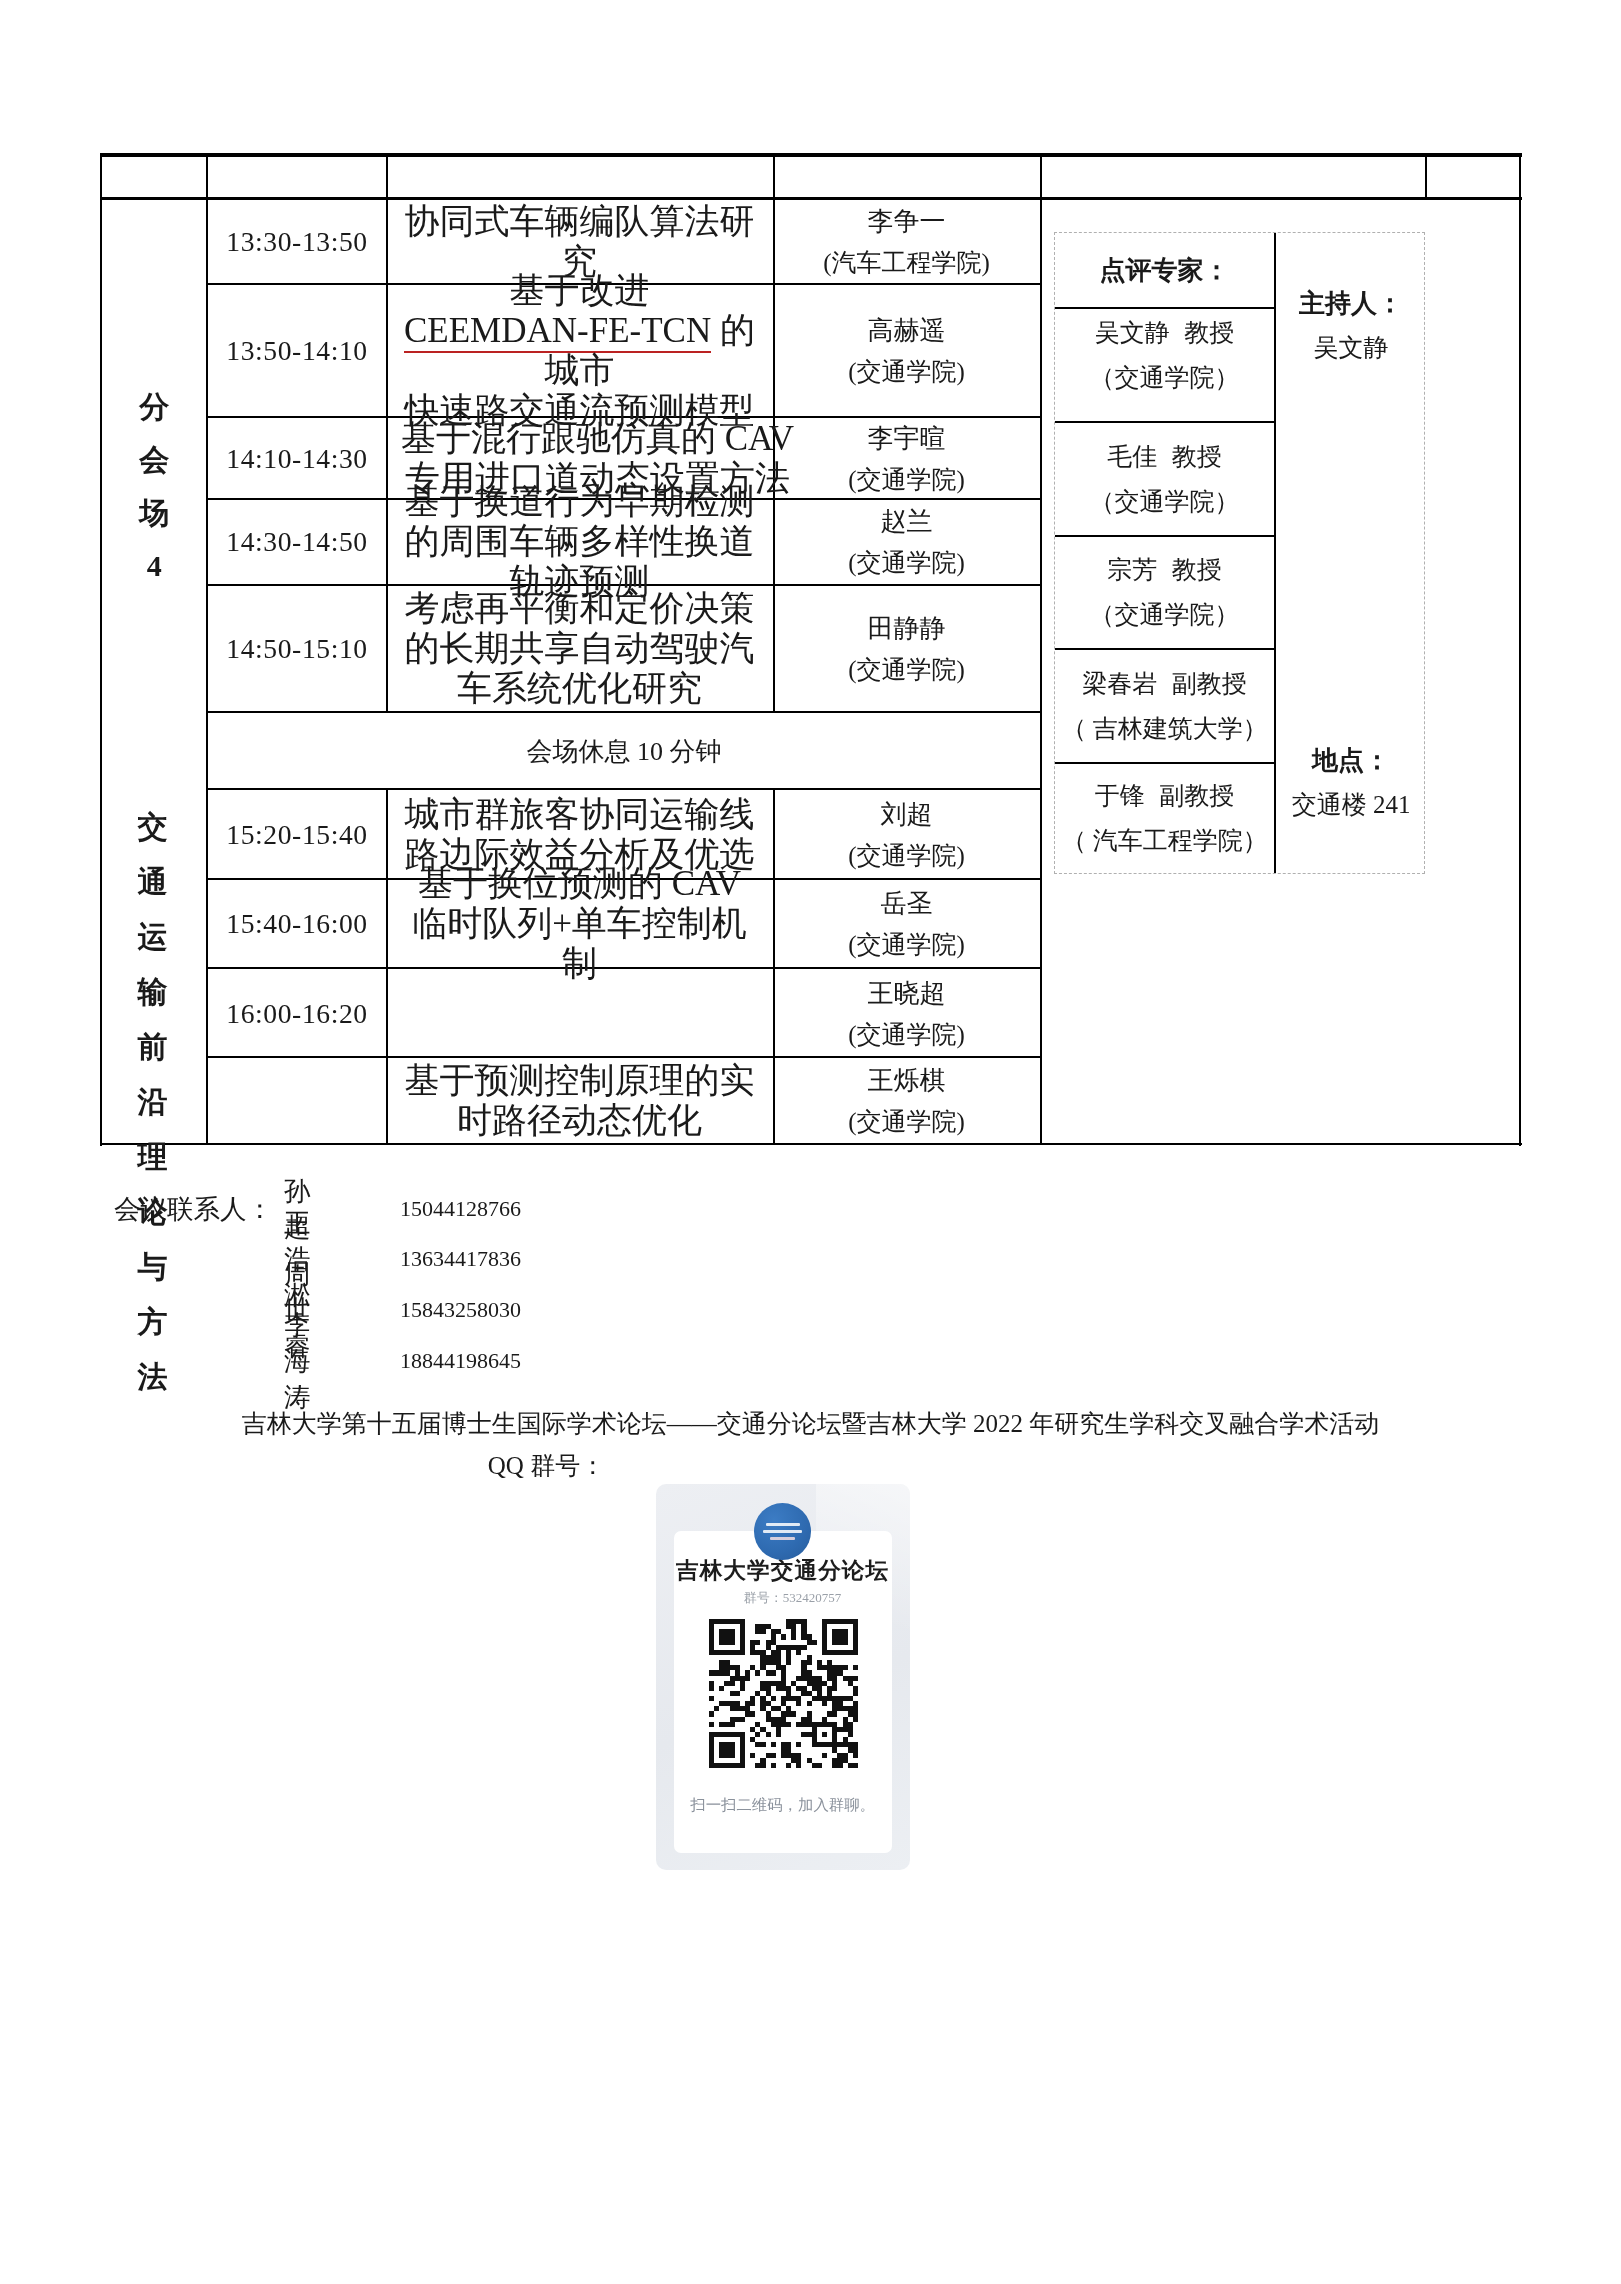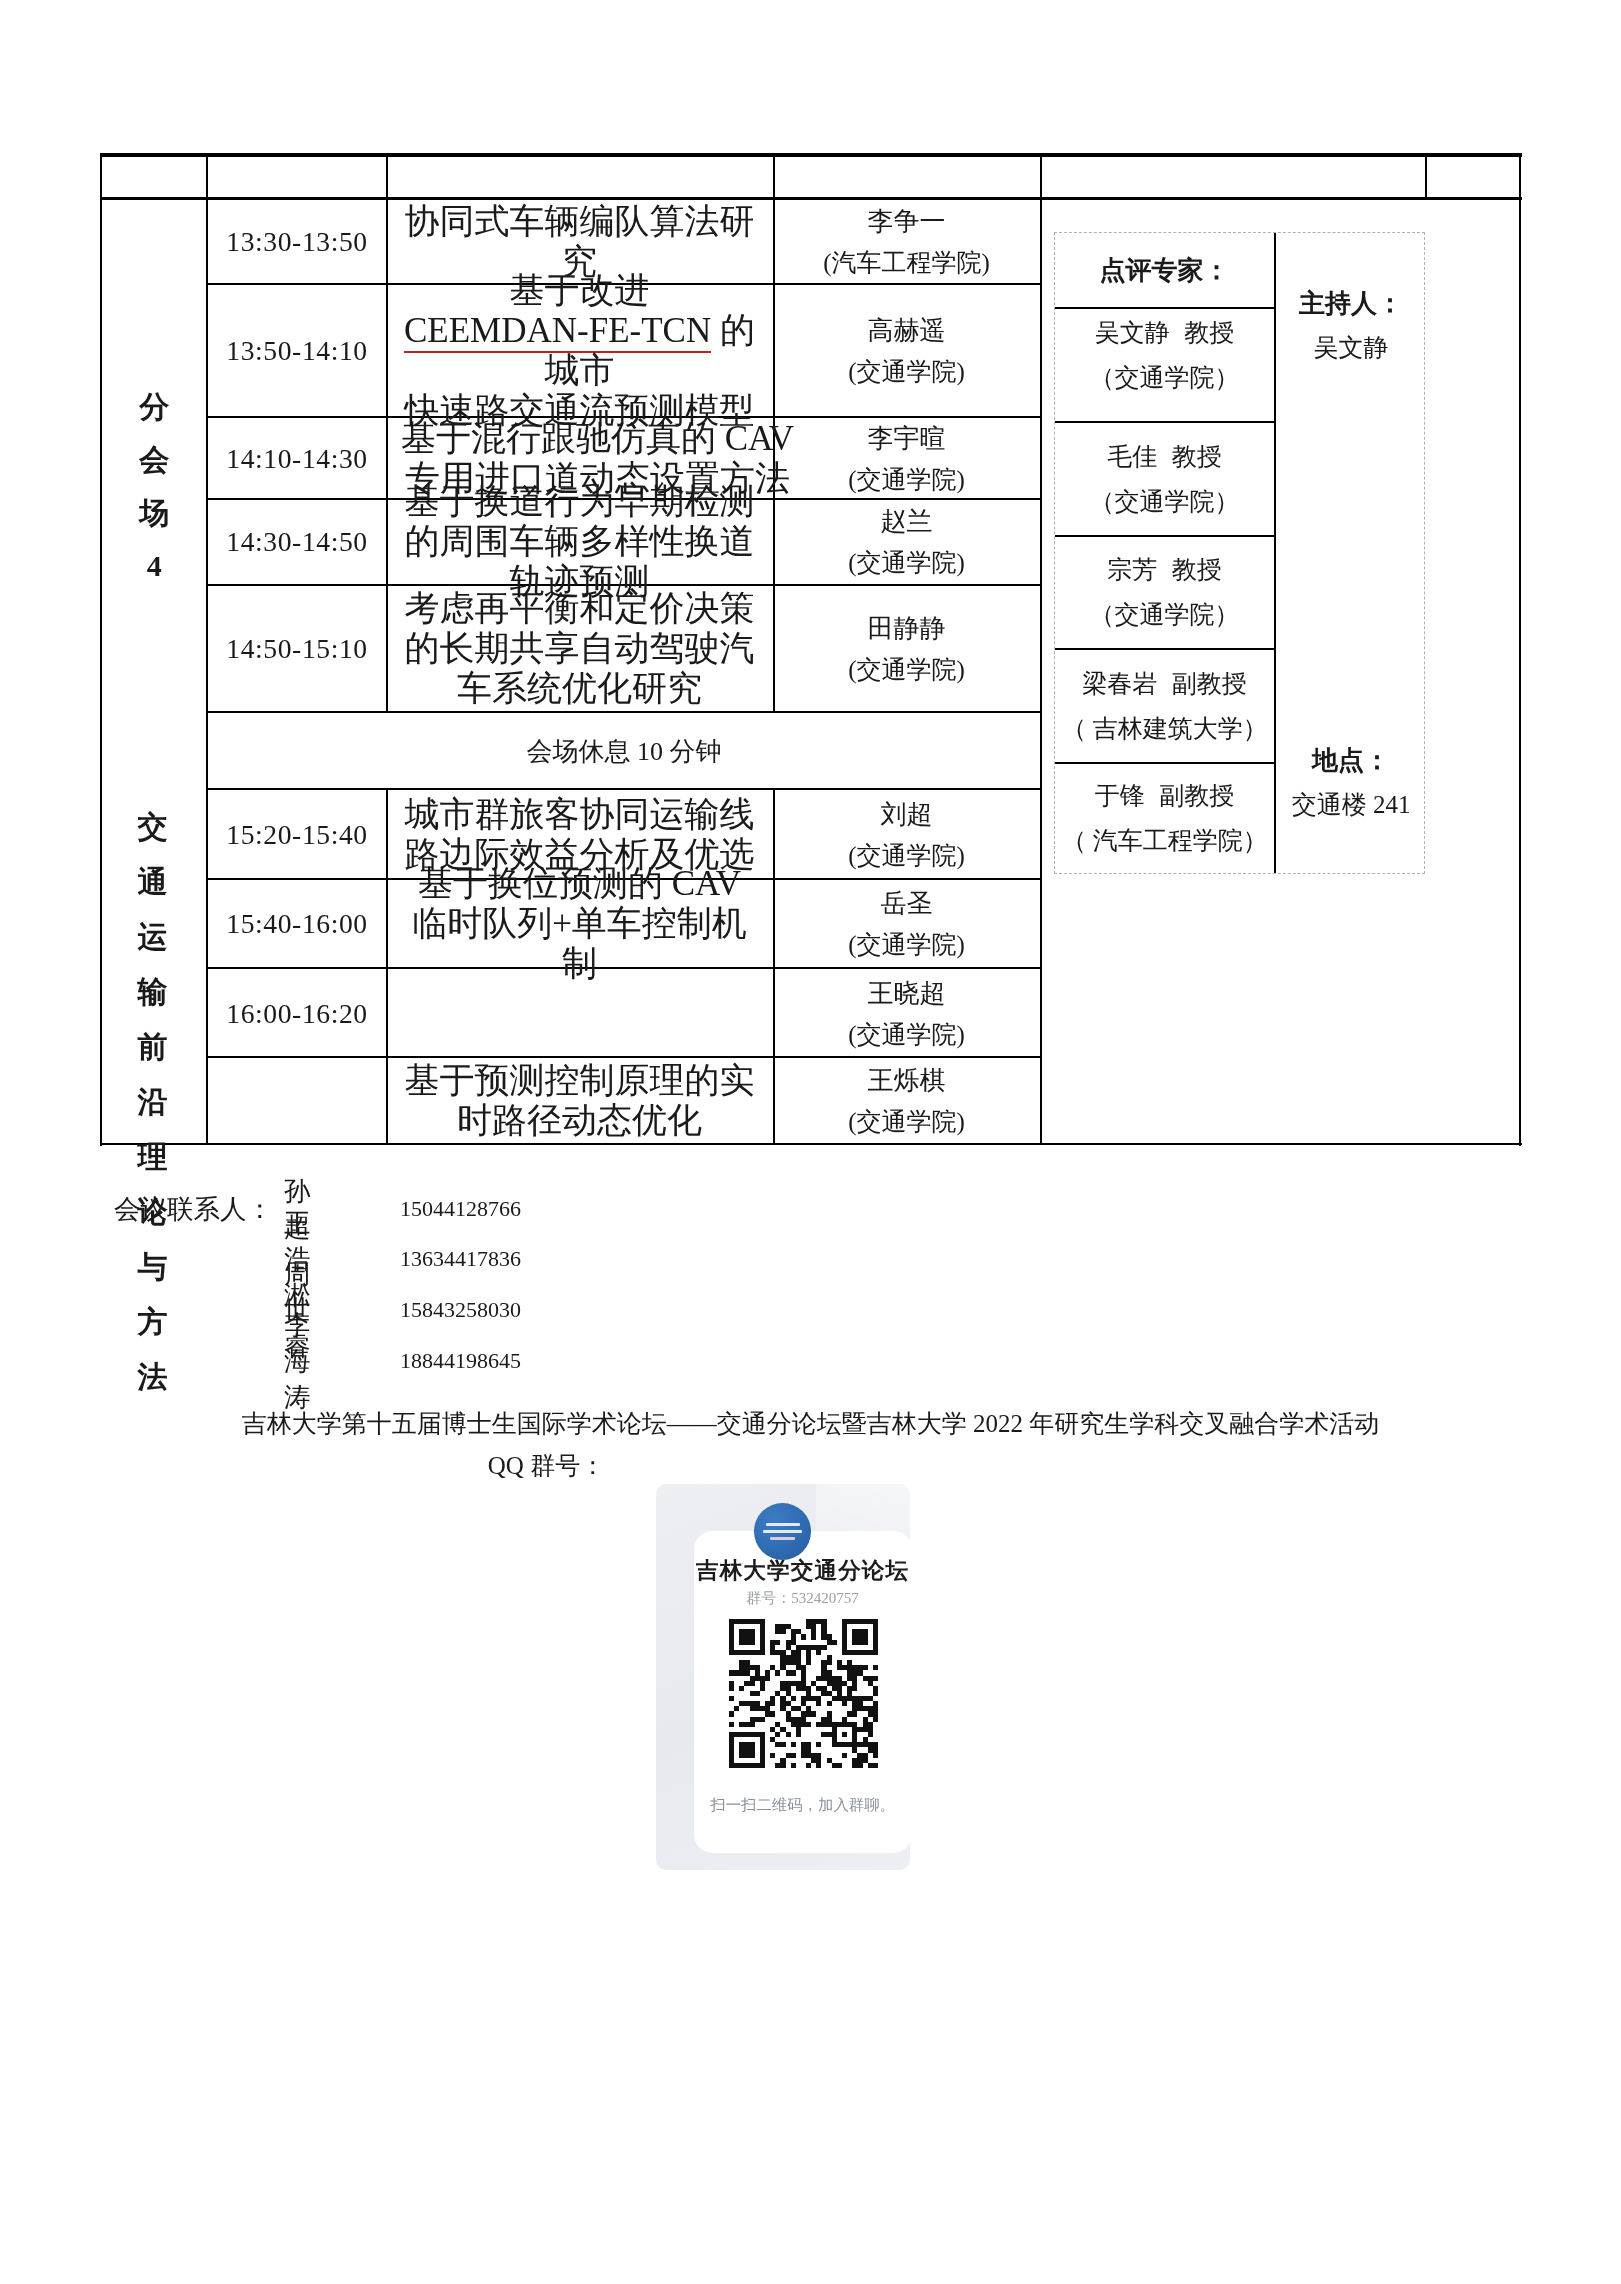--- a/index.html
+++ b/index.html
@@ -47,24 +47,24 @@
           background:linear-gradient(160deg,#edeff3 0%,#e6e9ee 55%,#eceff3 100%);}
   .qrcard:after{content:"";position:absolute;right:0;top:0;width:94px;height:182px;
           background:linear-gradient(200deg,rgba(255,255,255,.55),rgba(255,255,255,0) 70%);
           border-top-right-radius:10px;pointer-events:none;}
   .avatar{position:absolute;left:98px;top:19px;width:57px;height:57px;border-radius:50%;
           background:radial-gradient(circle at 35% 30%,#3c7cc4,#2e6ab0 60%,#275c9b);z-index:3;
           display:flex;flex-direction:column;align-items:center;justify-content:center;gap:4.4px;}
   .avatar i{display:block;height:2.8px;background:rgba(255,255,255,.85);border-radius:1.1px;}
   .avatar .l1{width:34px;}.avatar .l2{width:39px;}.avatar .l3{width:25px;background:rgba(255,230,230,.8);}
   .wcard{position:absolute;left:17.6px;top:47px;width:218px;height:322px;background:#ffffff;
-         border-radius:19px;z-index:2;margin-left:20px;}
+         border-radius:7px;z-index:2;}
   .qrtitle{position:absolute;left:0;top:24px;width:100%;text-align:center;font-size:22.6px;
            font-weight:700;color:#1c1c1c;letter-spacing:1.1px;}
-  .qrgroup{position:absolute;left:0;top:58px;width:100%;text-align:center;font-size:15px;color:#9aa0a8;}
+  .qrgroup{position:absolute;left:0;top:58px;width:100%;text-align:center;font-size:13px;color:#9aa0a8;padding-left:10px;}
   .qrbox{position:absolute;left:35px;top:88px;width:149px;height:149px;}
   .qrcap{position:absolute;left:0;top:264px;width:100%;text-align:center;font-size:15.4px;color:#8b929c;}
   [data-interactable]{cursor:default;}
 </style>
 </head>
 <body>
 
 <div class="page" data-interactable="false">
 
   <div class="tbl" data-interactable="false">

